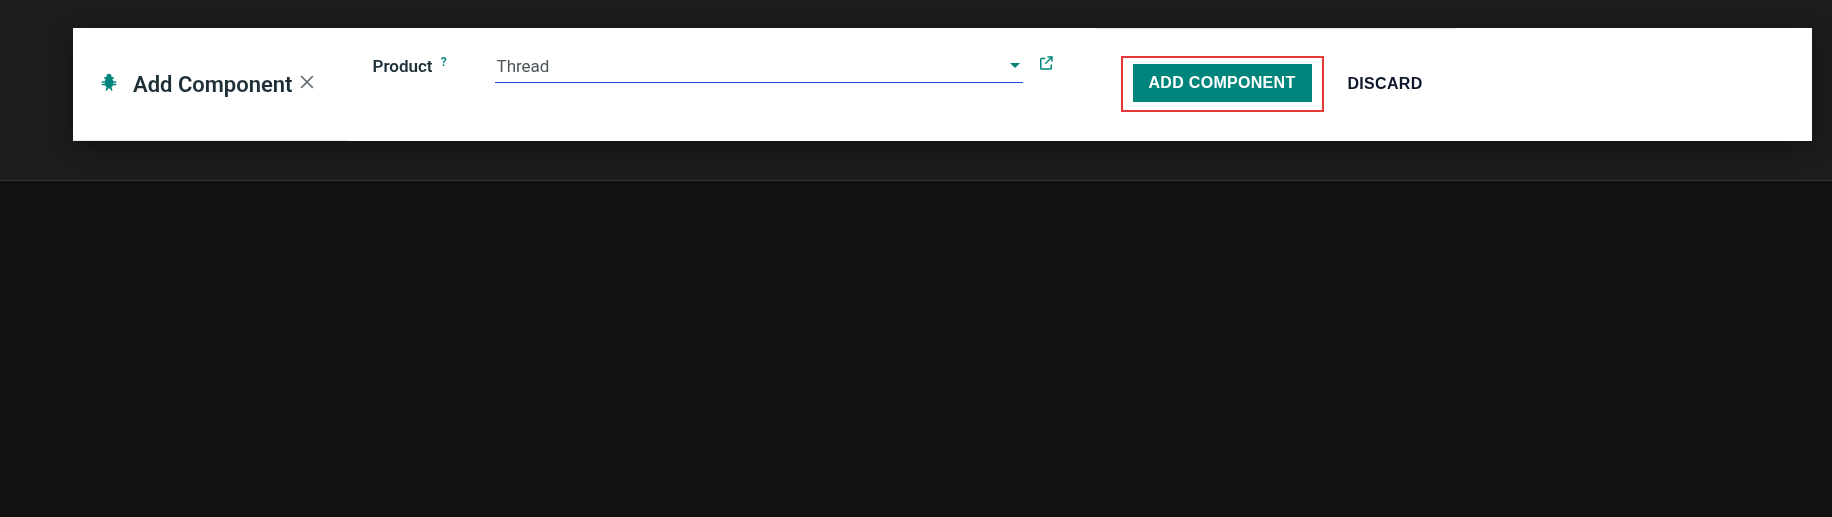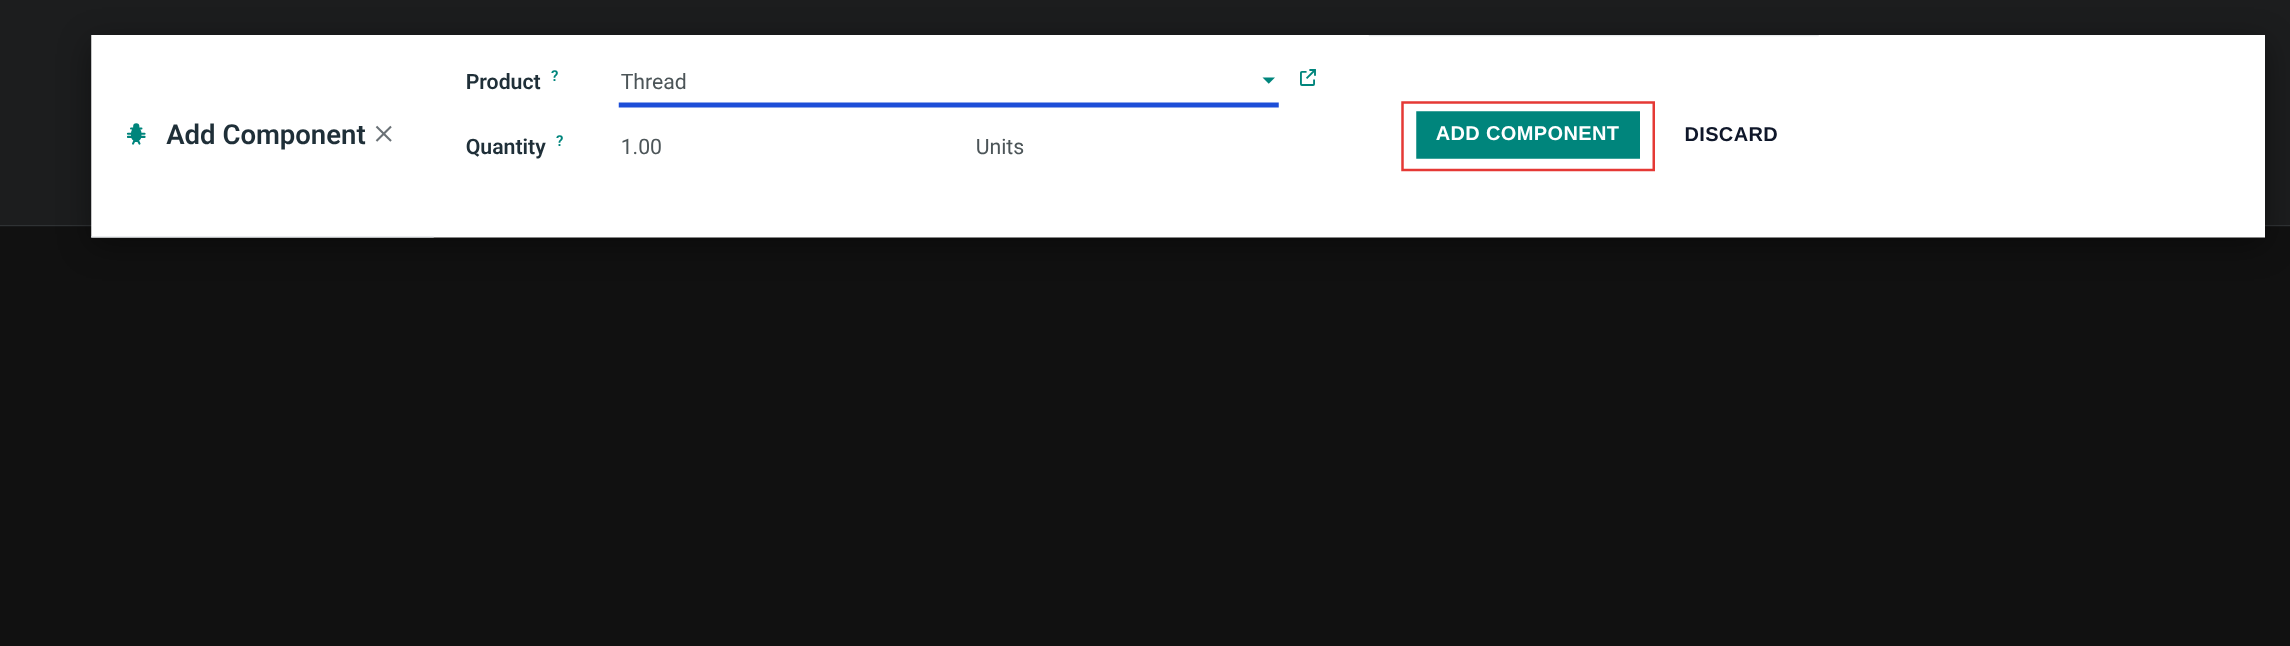--- a/index.html
+++ b/index.html
@@ -145,21 +145,21 @@
     font-size: 12px;
     position: relative;
     top: -6px;
     margin-left: 4px;
   }
 
   
   .product-select {
     position: relative;
     width: 524px;
-    border-bottom: 4px solid #1d4ed8;
+    border-bottom: 1px solid #1d4ed8;
     display: flex;
     align-items: center;
     padding: 4px 2px 6px 2px;
     font-size: 17px;
     color: #4c5558;
   }
   .product-select .value { flex: 1; }
   .product-select .caret svg { width: 12px; height: 12px; fill: #00857c; }
 
   .external-link {
@@ -282,28 +282,20 @@
         <span>
           <svg viewBox="0 0 24 24">
               <path d="M14 4h6v6"></path>
               <path d="M20 4l-9 9"></path>
               <path d="M19 14v5a1 1 0 0 1-1 1H6a1 1 0 0 1-1-1V7a1 1 0 0 1 1-1h5"></path>
             </svg>
         </span>
       </span>
     </div>
 
-    <div class="field-row">
-      <div class="field-label">
-        <span>Quantity</span>
-        <span class="help-sup">?</span>
-      </div>
-      <div class="qty-value">1.00</div>
-      <div class="qty-uom">Units</div>
-    </div>
 
   </div>
 
   <div class="modal-footer">
     <span class="highlight-box">
       <button class="btn-primary">ADD COMPONENT</button>
     </span>
     <button class="btn-link">DISCARD</button>
   </div>
 

